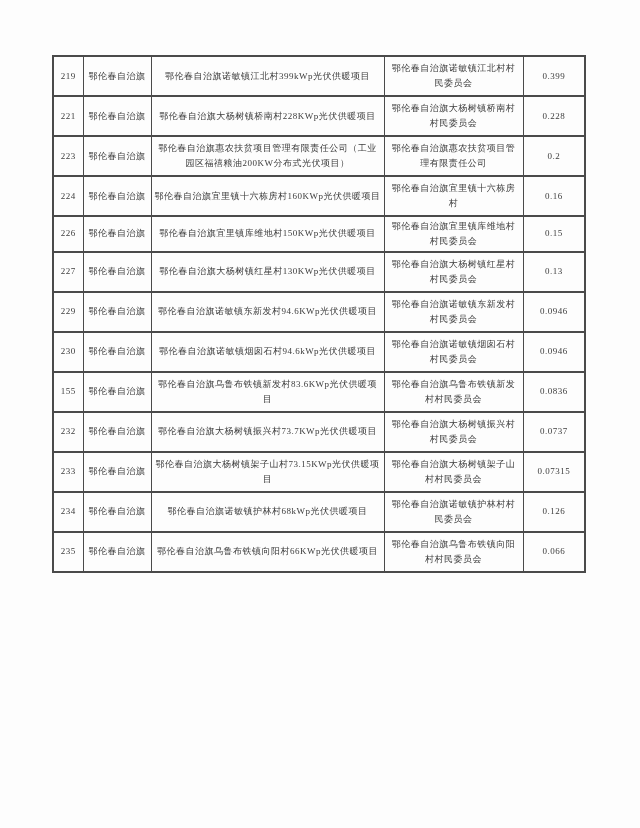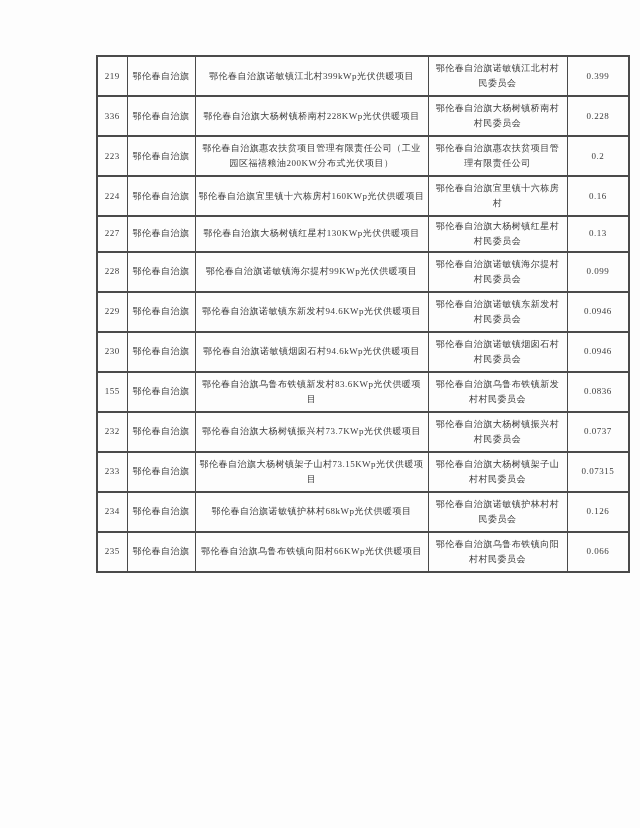--- a/index.html
+++ b/index.html
@@ -16,21 +16,20 @@
     overflow: hidden;
   }
   table.doc-table {
     position: absolute;
     left: 52px;
     top: 55px;
     width: 532px;
     border-collapse: collapse;
     table-layout: fixed;
     border: 2px solid #4a4a4a;
-    margin-left: 44px;
   }
   table.doc-table td {
     border-left: 1px solid #4a4a4a;
     border-right: 1px solid #4a4a4a;
     border-top: 2px solid #4a4a4a;
     border-bottom: 2px solid #4a4a4a;
     vertical-align: middle;
     text-align: center;
     color: #3c3c3c;
     font-size: 9px;
@@ -62,21 +61,21 @@
   <tr>
     <td class="cell-seq">219</td>
     <td class="cell-region">鄂伦春自治旗</td>
     <td class="cell-project">鄂伦春自治旗诺敏镇江北村399kWp光伏供暖项目</td>
     <td class="cell-org">鄂伦春自治旗诺敏镇江北村村民委员会</td>
     <td class="cell-value">0.399</td>
   </tr>
 
 
   <tr>
-    <td class="cell-seq">336</td>
+    <td class="cell-seq">221</td>
     <td class="cell-region">鄂伦春自治旗</td>
     <td class="cell-project">鄂伦春自治旗大杨树镇桥南村228KWp光伏供暖项目</td>
     <td class="cell-org">鄂伦春自治旗大杨树镇桥南村村民委员会</td>
     <td class="cell-value">0.228</td>
   </tr>
 
 
   <tr>
     <td class="cell-seq">223</td>
     <td class="cell-region">鄂伦春自治旗</td>
@@ -87,36 +86,36 @@
 
   <tr>
     <td class="cell-seq">224</td>
     <td class="cell-region">鄂伦春自治旗</td>
     <td class="cell-project">鄂伦春自治旗宜里镇十六栋房村160KWp光伏供暖项目</td>
     <td class="cell-org">鄂伦春自治旗宜里镇十六栋房村</td>
     <td class="cell-value">0.16</td>
   </tr>
 
 
+  <tr>
+    <td class="cell-seq">226</td>
+    <td class="cell-region">鄂伦春自治旗</td>
+    <td class="cell-project">鄂伦春自治旗宜里镇库维地村150KWp光伏供暖项目</td>
+    <td class="cell-org">鄂伦春自治旗宜里镇库维地村村民委员会</td>
+    <td class="cell-value">0.15</td>
+  </tr>
 
   <tr>
     <td class="cell-seq">227</td>
     <td class="cell-region">鄂伦春自治旗</td>
     <td class="cell-project">鄂伦春自治旗大杨树镇红星村130KWp光伏供暖项目</td>
     <td class="cell-org">鄂伦春自治旗大杨树镇红星村村民委员会</td>
     <td class="cell-value">0.13</td>
   </tr>
 
-  <tr>
-    <td class="cell-seq">228</td>
-    <td class="cell-region">鄂伦春自治旗</td>
-    <td class="cell-project">鄂伦春自治旗诺敏镇海尔提村99KWp光伏供暖项目</td>
-    <td class="cell-org">鄂伦春自治旗诺敏镇海尔提村村民委员会</td>
-    <td class="cell-value">0.099</td>
-  </tr>
 
   <tr>
     <td class="cell-seq">229</td>
     <td class="cell-region">鄂伦春自治旗</td>
     <td class="cell-project">鄂伦春自治旗诺敏镇东新发村94.6KWp光伏供暖项目</td>
     <td class="cell-org">鄂伦春自治旗诺敏镇东新发村村民委员会</td>
     <td class="cell-value">0.0946</td>
   </tr>
 
   <tr>

